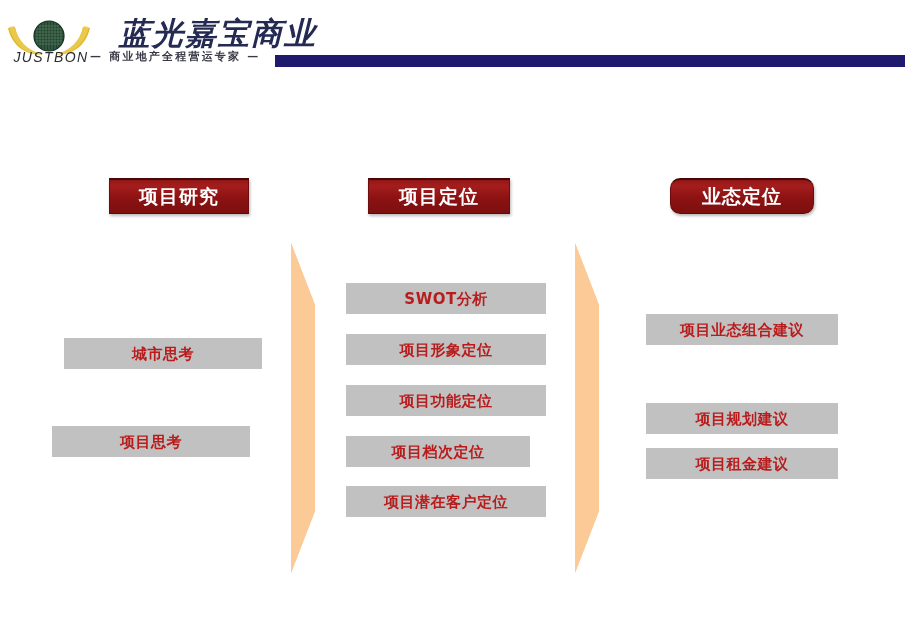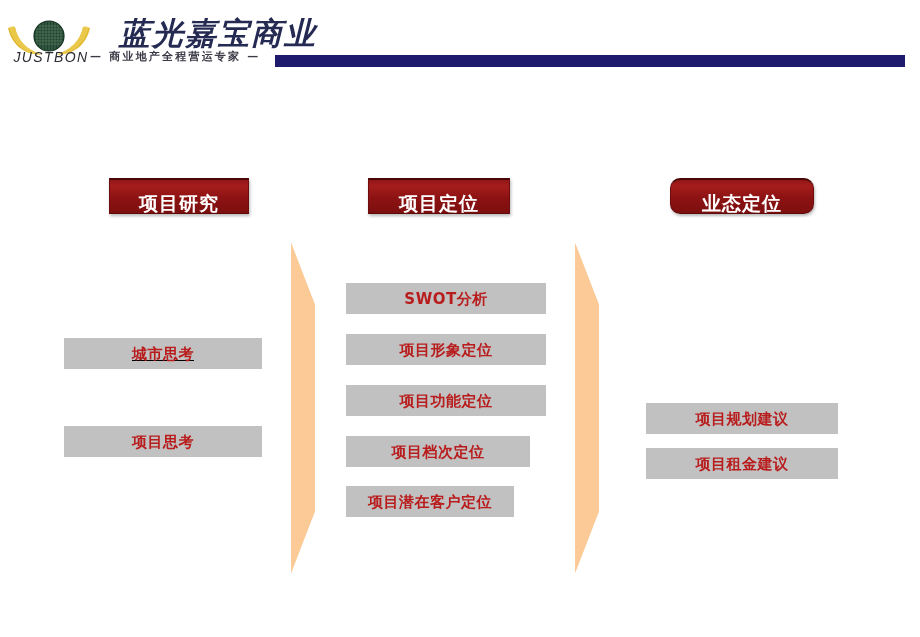--- a/index.html
+++ b/index.html
@@ -100,21 +100,21 @@
   .red-box {
     position: absolute;
     height: 36px;
     background: linear-gradient(to bottom, #921616 0%, #a51d1d 18%, #8c1212 55%, #7d0f0f 100%);
     border-top: 2px solid #4a0707;
     border-left: 1px solid #6d0d0d;
     border-right: 1px solid #6d0d0d;
     border-bottom: 1px solid #5c0a0a;
     box-shadow: 1px 2px 3px rgba(0,0,0,0.28);
     display: flex;
-    align-items: flex-end;
+    align-items: center;
     justify-content: center;
     box-sizing: border-box;
   }
   .red-box span {
     color: #ffffff;
     font-family: "DejaVu Sans", "Liberation Sans", sans-serif;
     font-weight: bold;
     font-size: 19px;
     letter-spacing: 1px;
     line-height: 19px;
@@ -138,29 +138,29 @@
     color: #b91c1c;
     font-family: "DejaVu Sans", "Liberation Sans", sans-serif;
     font-weight: bold;
     font-size: 15px;
     letter-spacing: 0.5px;
     line-height: 16px;
     white-space: nowrap;
   }
 
   
-  #gray-l-0 { left: 64px; top: 338px; width: 198px; height: 31px; text-decoration: underline; }
-  #gray-l-1 { left: 64px; top: 426px; width: 198px; height: 31px; }
+  #gray-l-0 { left: 64px; top: 338px; width: 198px; height: 31px; }
+  #gray-l-1 { left: 52px; top: 426px; width: 198px; height: 31px; }
 
   
   #gray-m-0 { left: 346px; top: 283px; width: 200px; height: 31px; }
   #gray-m-1 { left: 346px; top: 334px; width: 200px; height: 31px; }
   #gray-m-2 { left: 346px; top: 385px; width: 200px; height: 31px; }
   #gray-m-3 { left: 346px; top: 436px; width: 184px; height: 31px; }
-  #gray-m-4 { left: 346px; top: 486px; width: 168px; height: 31px; }
+  #gray-m-4 { left: 346px; top: 486px; width: 200px; height: 31px; }
 
   
   #gray-r-0 { left: 646px; top: 314px; width: 192px; height: 31px; }
   #gray-r-1 { left: 646px; top: 383px; width: 192px; height: 31px; margin-top: 20px; }
   #gray-r-2 { left: 646px; top: 448px; width: 192px; height: 31px; }
 
   
   .chevron {
     position: absolute;
     top: 243px;
@@ -264,20 +264,23 @@
   <div class="gray-box" id="gray-m-2">
     <span>项目功能定位</span>
   </div>
   <div class="gray-box" id="gray-m-3">
     <span>项目档次定位</span>
   </div>
   <div class="gray-box" id="gray-m-4">
     <span>项目潜在客户定位</span>
   </div>
 
+  <div class="gray-box" id="gray-r-0">
+    <span>项目业态组合建议</span>
+  </div>
   <div class="gray-box" id="gray-r-1">
     <span>项目规划建议</span>
   </div>
   <div class="gray-box" id="gray-r-2">
     <span>项目租金建议</span>
   </div>
 
 </div>
 
 </body></html>

